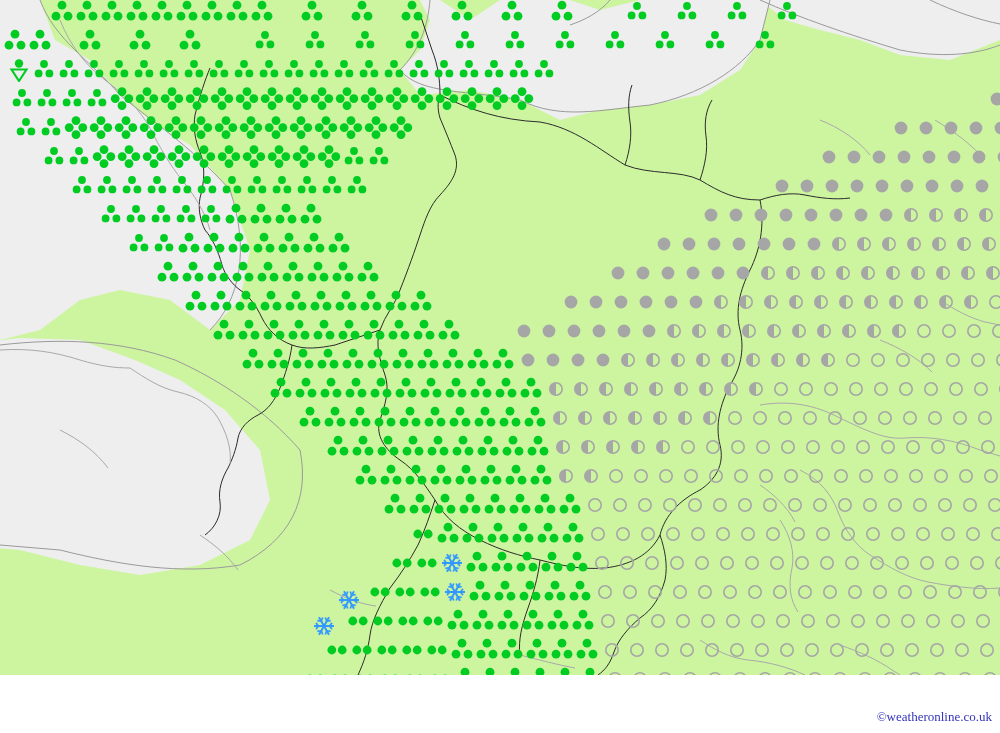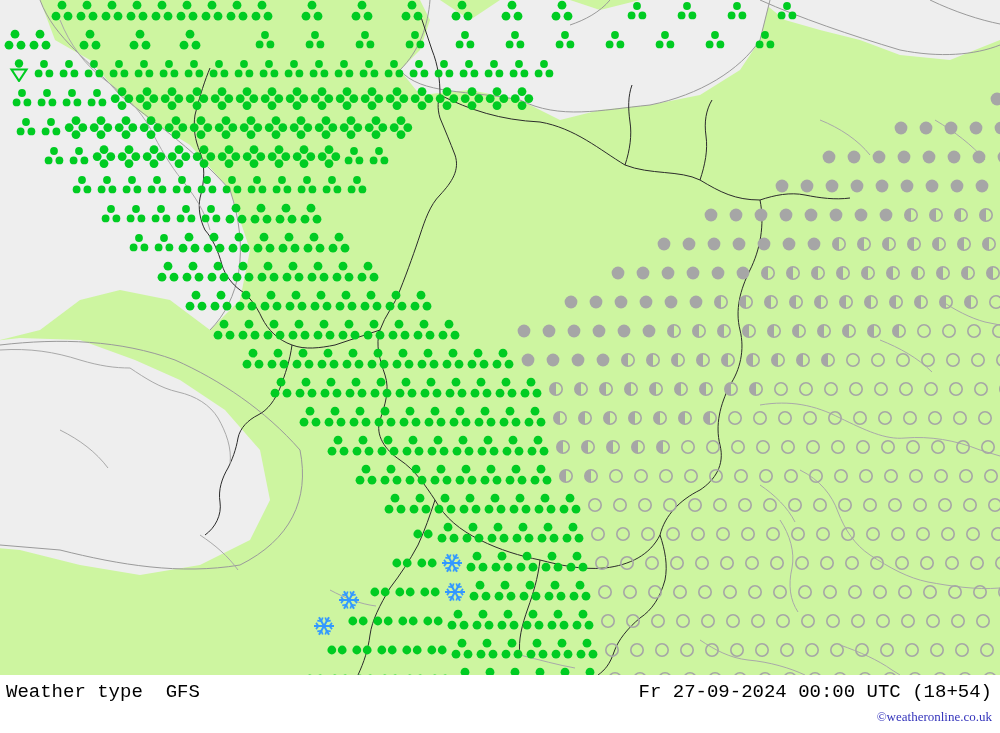--- a/index.html
+++ b/index.html
@@ -3829,18 +3829,16 @@
             <line x1="9.25" y1="7.24" x2="5.29" y2="6.65" stroke="#3399ff" stroke-width="1.7"></line>
             <line x1="12" y1="12" x2="17.00" y2="3.34" stroke="#3399ff" stroke-width="2"></line>
             <line x1="14.75" y1="7.24" x2="18.71" y2="6.65" stroke="#3399ff" stroke-width="1.7"></line>
             <line x1="14.75" y1="7.24" x2="13.28" y2="3.52" stroke="#3399ff" stroke-width="1.7"></line>
           </svg>
         </div>
       </div>
   </div>
 
   <div id="footer">
-    <div id="foot-left"><span>Weather type</span>&nbsp;&nbsp;<span>GFS</span></div>
-    <div id="foot-right">Fr 27-09-2024 00:00 UTC (18+54)</div>
     <div id="foot-copy">©weatheronline.co.uk</div>
   </div>
 
 </div>
 
 </body></html>

